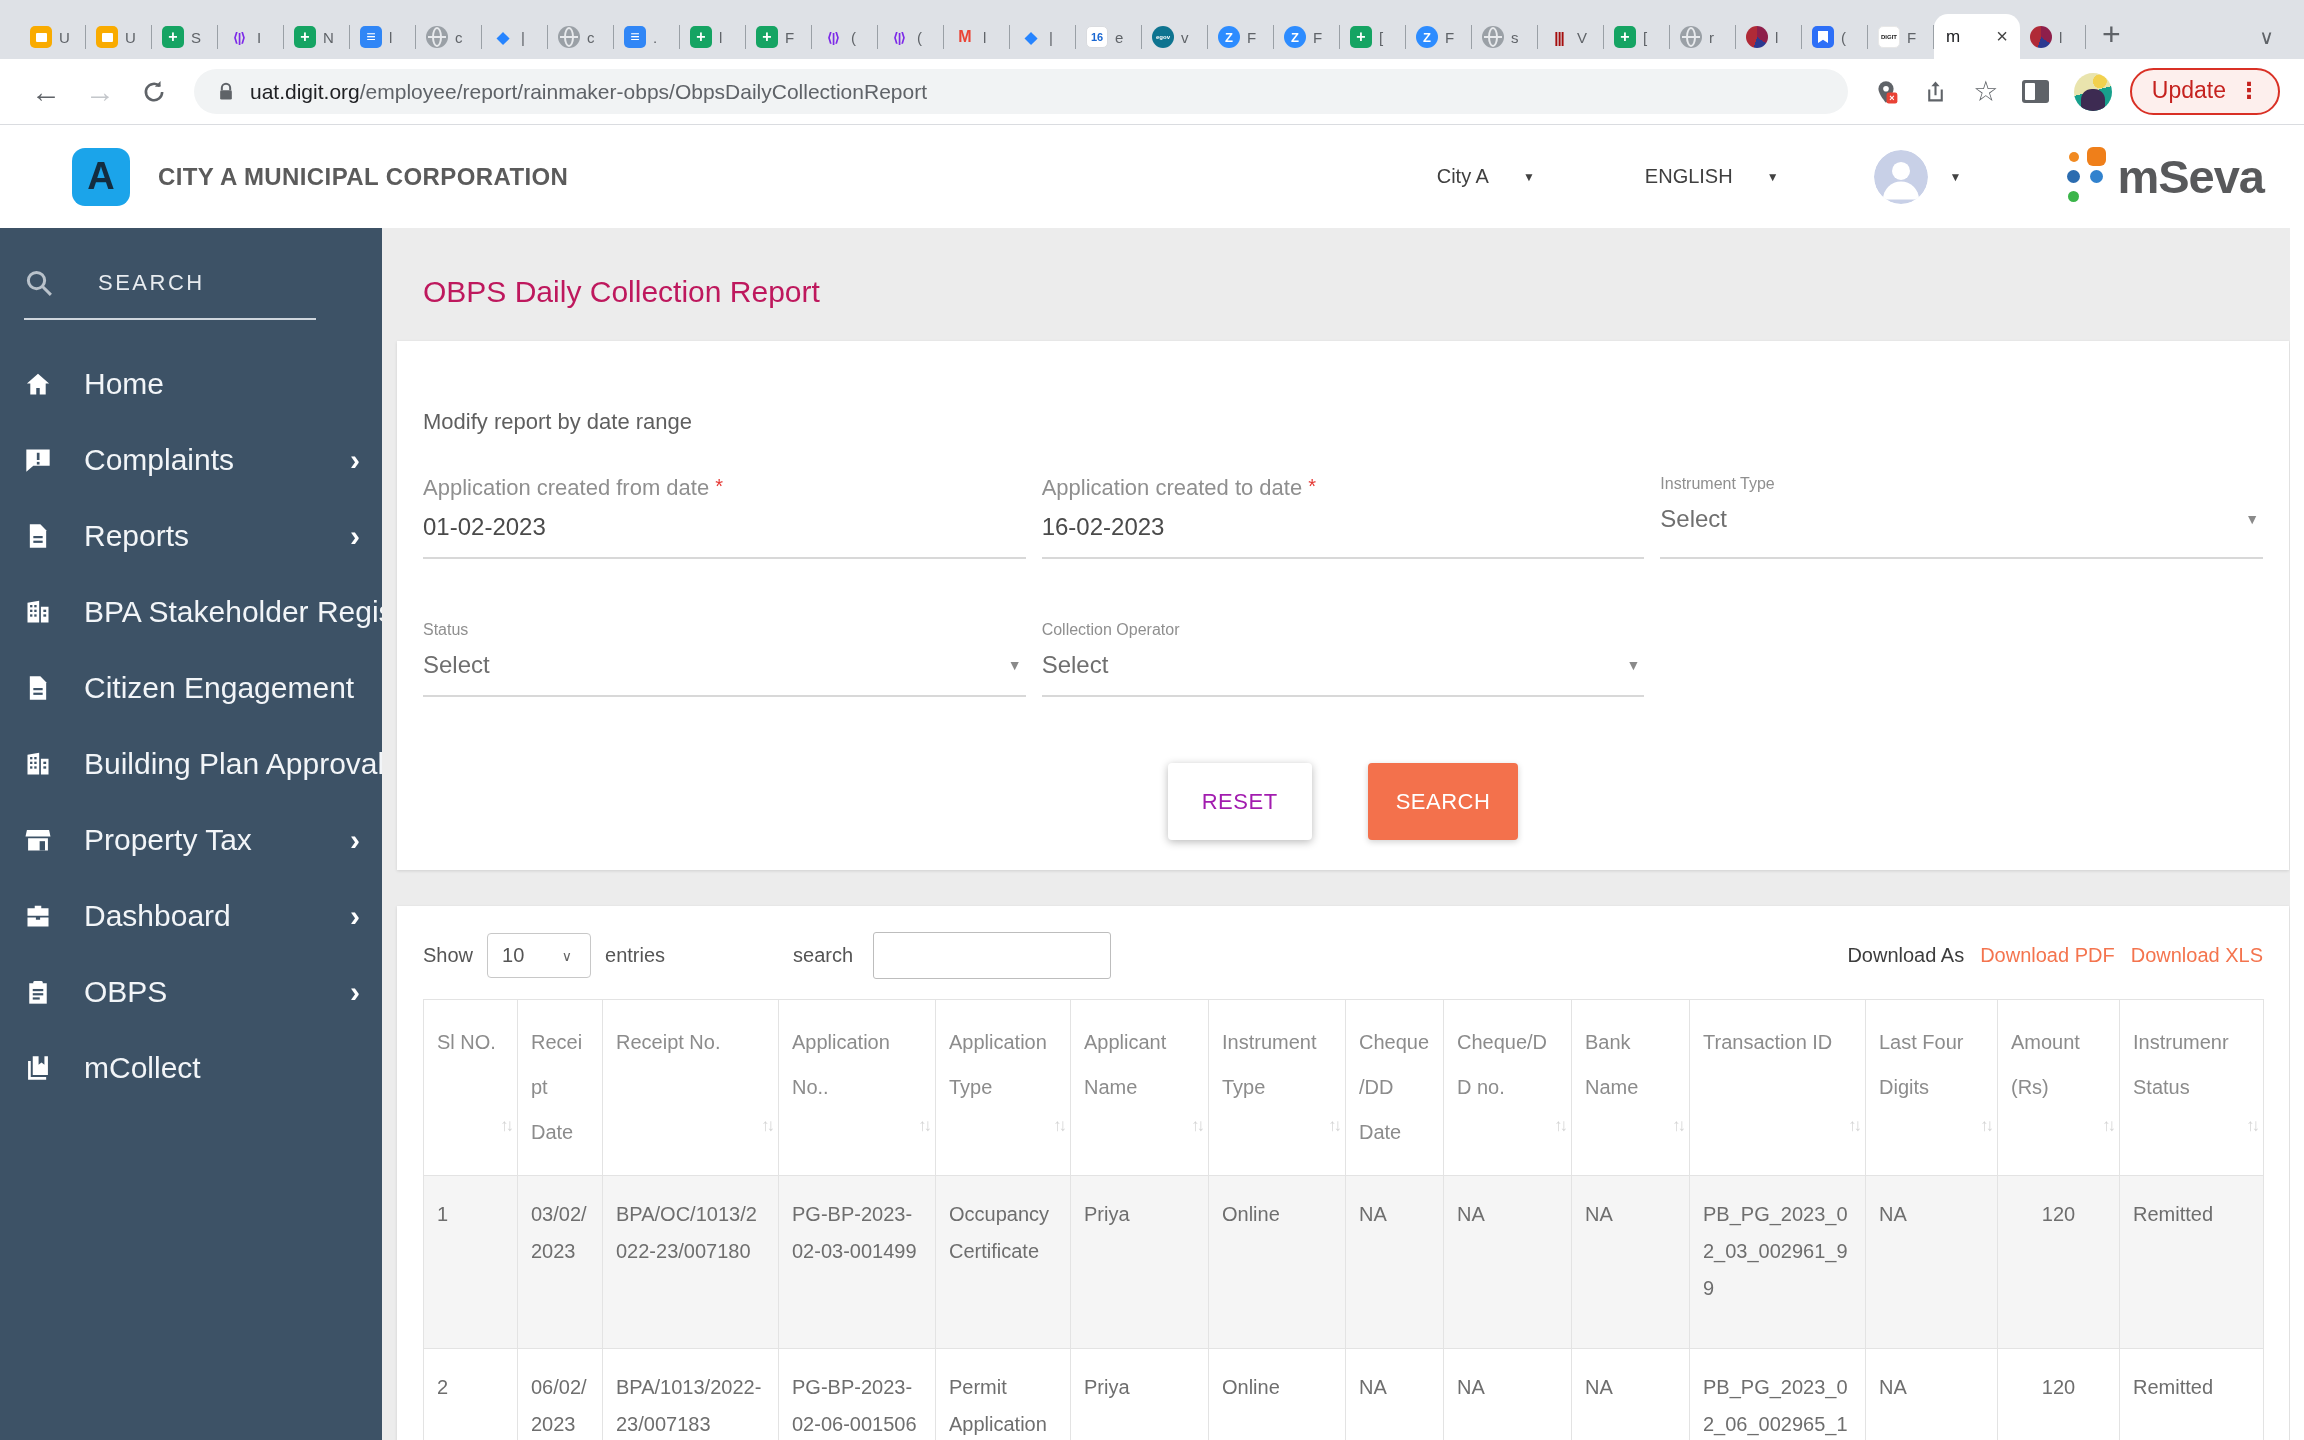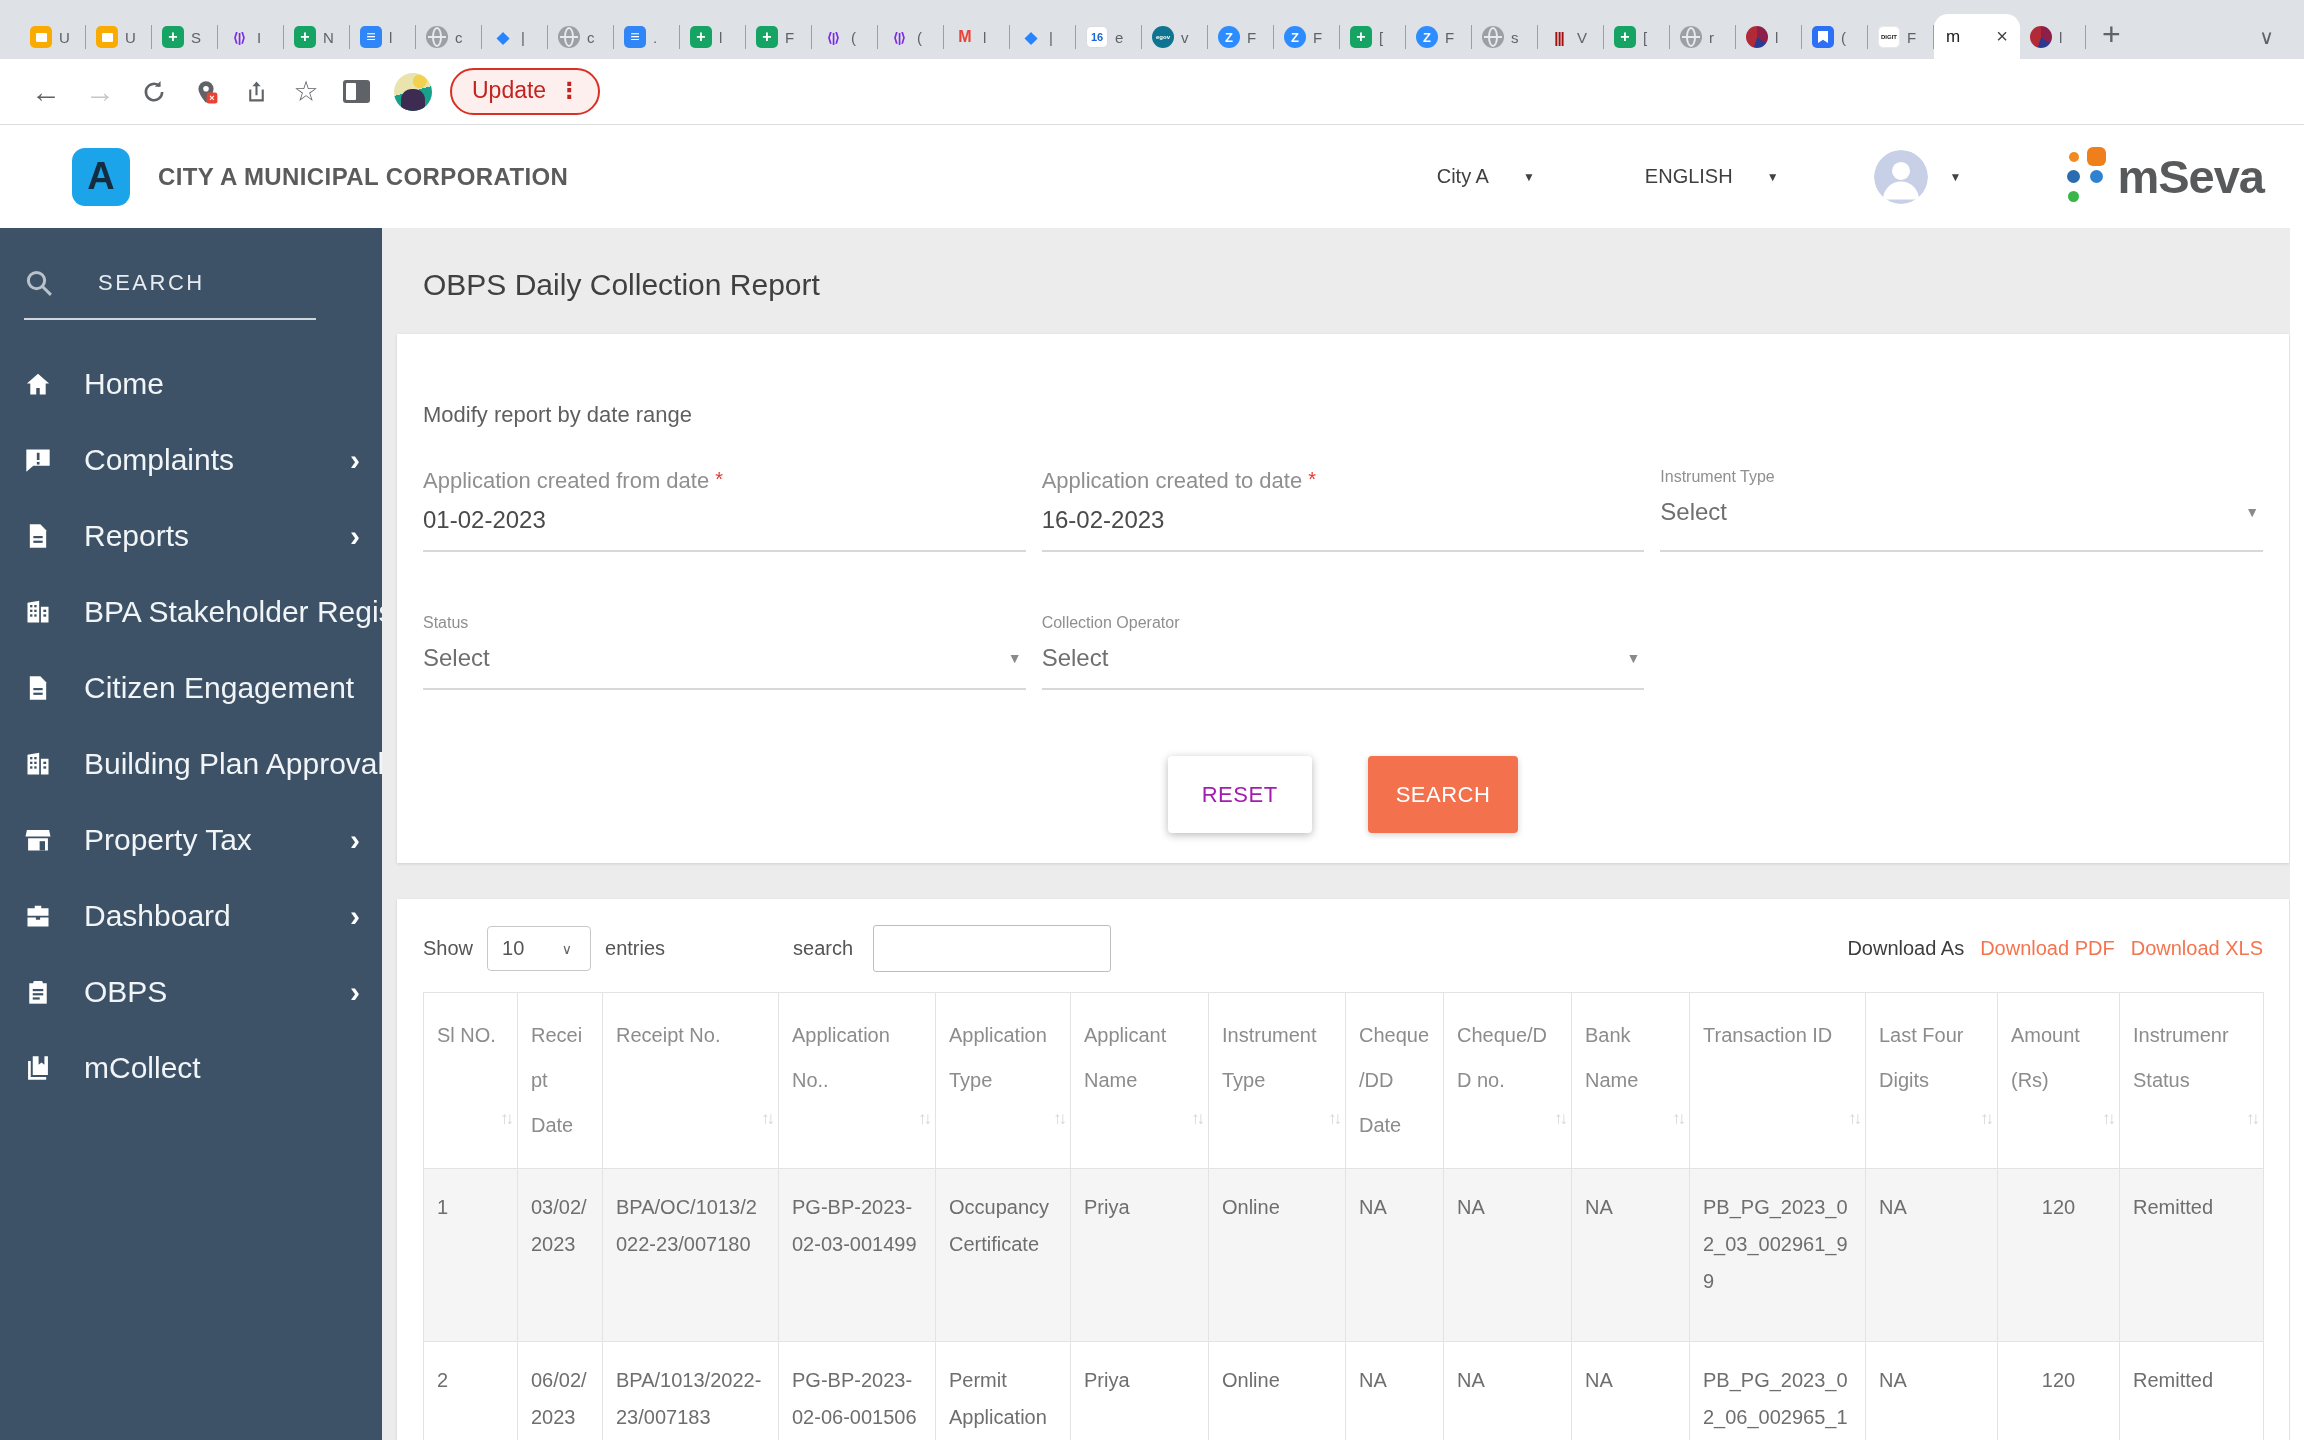--- a/index.html
+++ b/index.html
@@ -85,21 +85,21 @@
   .side-search .ssi { width:30px; height:30px; }
   .search-label { margin-left:44px; font-size:22px; letter-spacing:2.5px; color:#e8ecf0; }
   .search-underline { margin:20px 0 26px 24px; width:292px; border-bottom:2px solid #cfd6dd; }
   .side-item { height:76px; display:flex; align-items:center; padding:0 22px 0 24px; cursor:pointer; }
   .side-ico { width:28px; height:28px; margin-right:32px; flex:0 0 auto; }
   .side-ico svg { width:100%; height:100%; }
   .side-label { font-size:30px; color:#f2f5f8; white-space:nowrap; }
   .side-chev { margin-left:auto; font-size:30px; font-weight:700; color:#fff; line-height:1; }
 
   .main { flex:1; background:#ececec; padding:26px 15px 0 15px; overflow:hidden; }
-  .page-title { font-size:30px; color:#404040; font-weight:400; margin:14px 0 0 26px; }
+  .page-title { font-size:30px; color:#be185d; font-weight:400; margin:21px 0 0 26px; }
 
   .card { background:#fff; box-shadow:0 1px 3px rgba(0,0,0,.12); }
   .filters-card { margin-top:32px; padding:32px 26px 30px; }
   .filters-subtitle { font-size:22px; color:#5f5f5f;margin-top:36px; }
   .filter-grid { margin-top:40px; display:grid; grid-template-columns:1fr 1fr 1fr; column-gap:16px; row-gap:62px; }
   .field { border-bottom:2px solid #d8d8d8; padding-bottom:16px; }
   .f-label { font-size:22px; color:#8f8f8f; }
   .f-label .req { color:#e53935; margin-left:6px; font-size:20px; vertical-align:top; }
   .f-label-sm { font-size:16px; color:#8f8f8f; }
   .f-valrow { display:flex; align-items:center; justify-content:space-between; margin-top:12px; }
@@ -271,20 +271,27 @@
 </div>
 
 <div class="toolbar">
   <div class="nav-glyph">←</div>
   <div class="nav-glyph disabled">→</div>
   <div class="reload-ic">
     <svg width="28" height="28" viewBox="0 0 24 24" fill="none" stroke="#5f6368" stroke-width="2.2">
       <path d="M19 12a7 7 0 1 1-2.1-5"></path>
         <path d="M17.6 2.6v4.8h-4.8z" fill="#5f6368" stroke="none"></path>
     </svg>
+  </div>
+  <div class="urlpill">
+    <svg width="20" height="20" viewBox="0 0 24 24">
+      <path d="M7 10V7a5 5 0 0 1 10 0v3" fill="none" stroke="#5f6368" stroke-width="2.4"></path>
+      <rect x="5" y="10" width="14" height="11" rx="1.6" fill="#5f6368"></rect>
+    </svg>
+    <div class="url-text"><b style="font-weight:400;color:#202124;">uat.digit.org</b><span class="path">/employee/report/rainmaker-obps/ObpsDailyCollectionReport</span></div>
   </div>
   <div class="tb-ic">
     <svg width="26" height="26" viewBox="0 0 24 24">
       <path d="M12 2a7 7 0 0 0-7 7c0 5.2 7 13 7 13s7-7.8 7-13a7 7 0 0 0-7-7z" fill="#5f6368"></path>
       <circle cx="12" cy="9" r="2.6" fill="#fff"></circle>
       <rect x="12.5" y="12.5" width="10" height="10" rx="2" fill="#e94235"></rect>
       <text x="17.5" y="20.4" font-size="8.4" fill="#fff" text-anchor="middle" font-weight="bold">×</text>
     </svg>
   </div>
   <div class="tb-ic">

